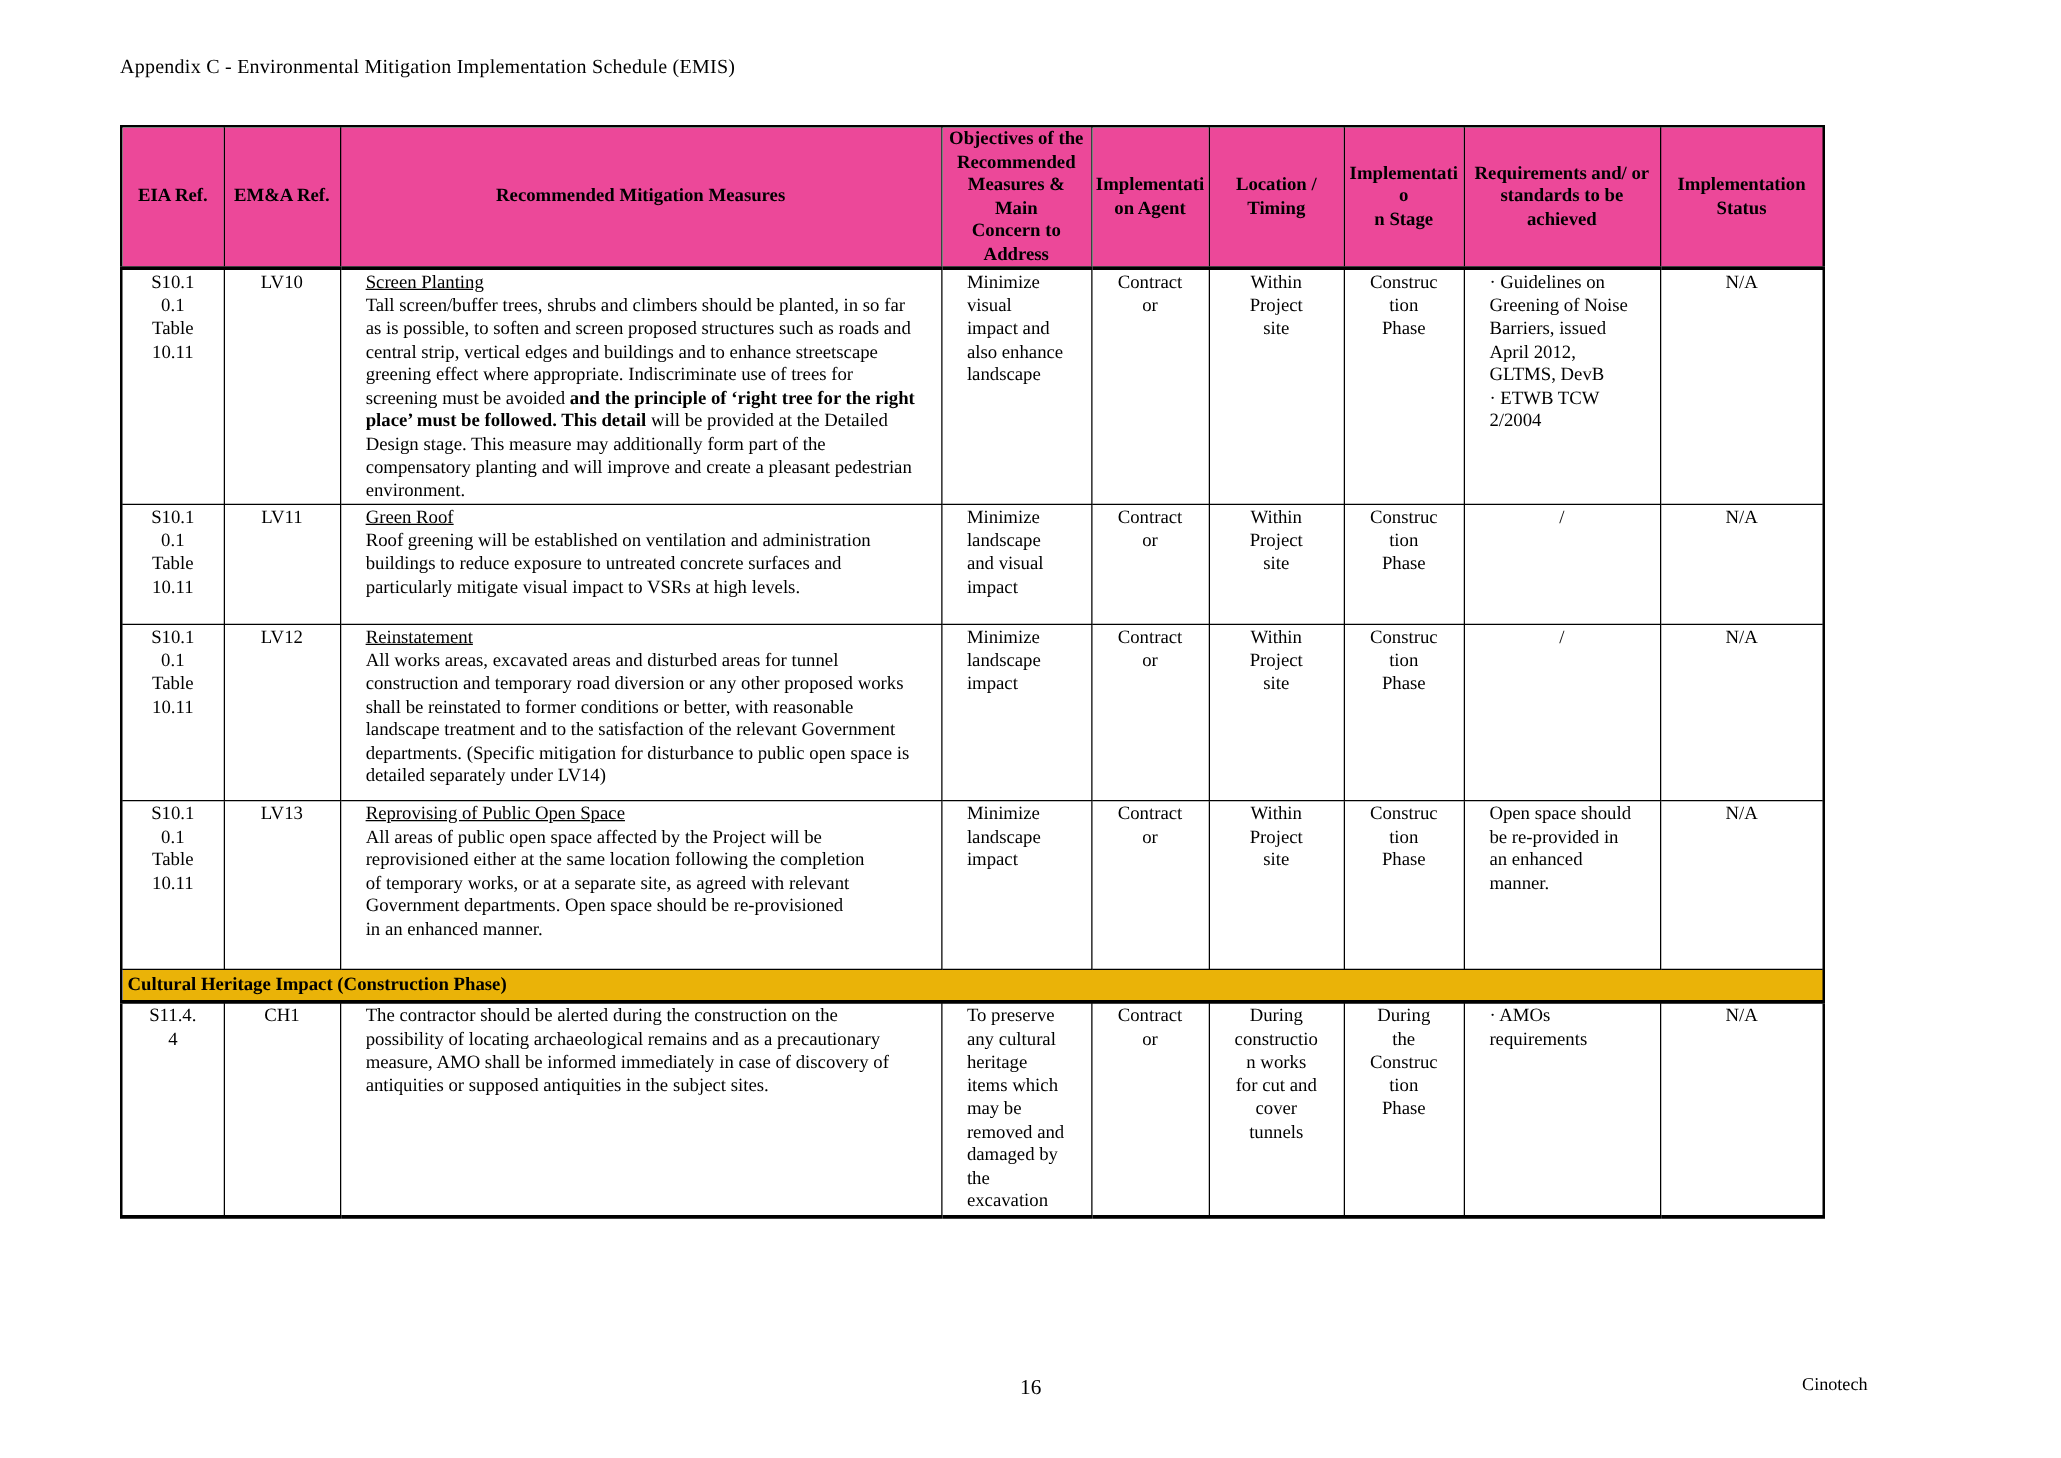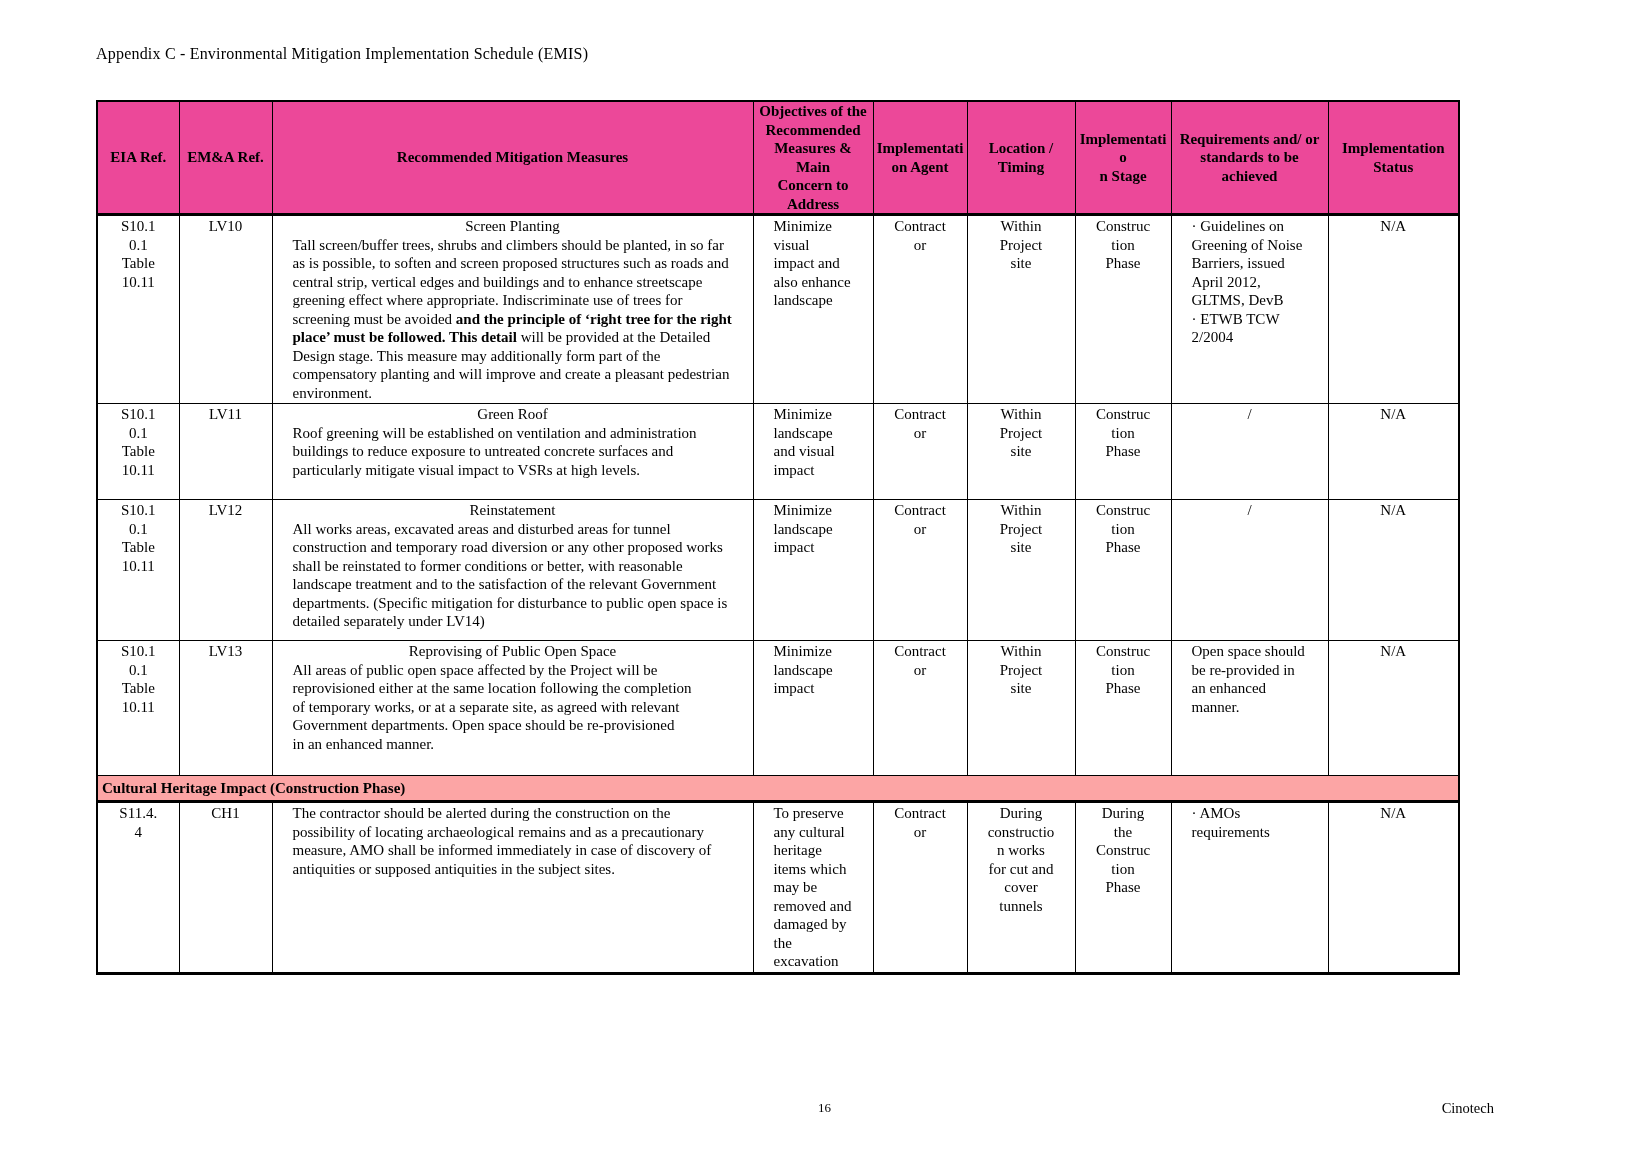--- a/index.html
+++ b/index.html
@@ -21,31 +21,31 @@
     border:1.5px solid #000;vertical-align:top;
     padding:1px 20px;line-height:18.5px;overflow:hidden;
     word-wrap:break-word;
   }
   .emis thead th{
     background:#ec4899;font-weight:bold;text-align:center;vertical-align:middle;
     white-space:pre-line;height:90px;border-bottom:3px solid #000;padding:0 2px;
   }
   .emis td.tc{text-align:center;}
   .emis td.pre{white-space:pre-line;}
-  .measure-title{text-align:center;}
+  .measure-title{text-decoration:underline;}
   .seg-bold{font-weight:bold;}
   .measure-body{white-space:pre-line;}
   tr.section-row td{
-    background:#fca5a5;font-weight:bold;border-bottom:3px solid #000;
+    background:#eab308;font-weight:bold;border-bottom:3px solid #000;
     vertical-align:middle;padding:0 4px;line-height:20px;
   }
   .emis tbody tr:last-child td{border-bottom:3px solid #000;margin-top:32px;}
   .req-item{white-space:pre-line;}
   .footer-page{
-    position:absolute;top:1100px;left:50%;transform:translateX(-50%);font-size:13px;
+    position:absolute;top:1100px;left:50%;transform:translateX(-50%);font-size:17px;
   }
   .footer-company{
     position:absolute;top:1100px;right:155px;font-size:14.5px;
   }
 </style>
 </head>
 <body>
 
 <div class="doc-header">Appendix C - Environmental Mitigation Implementation Schedule (EMIS)</div>
 

